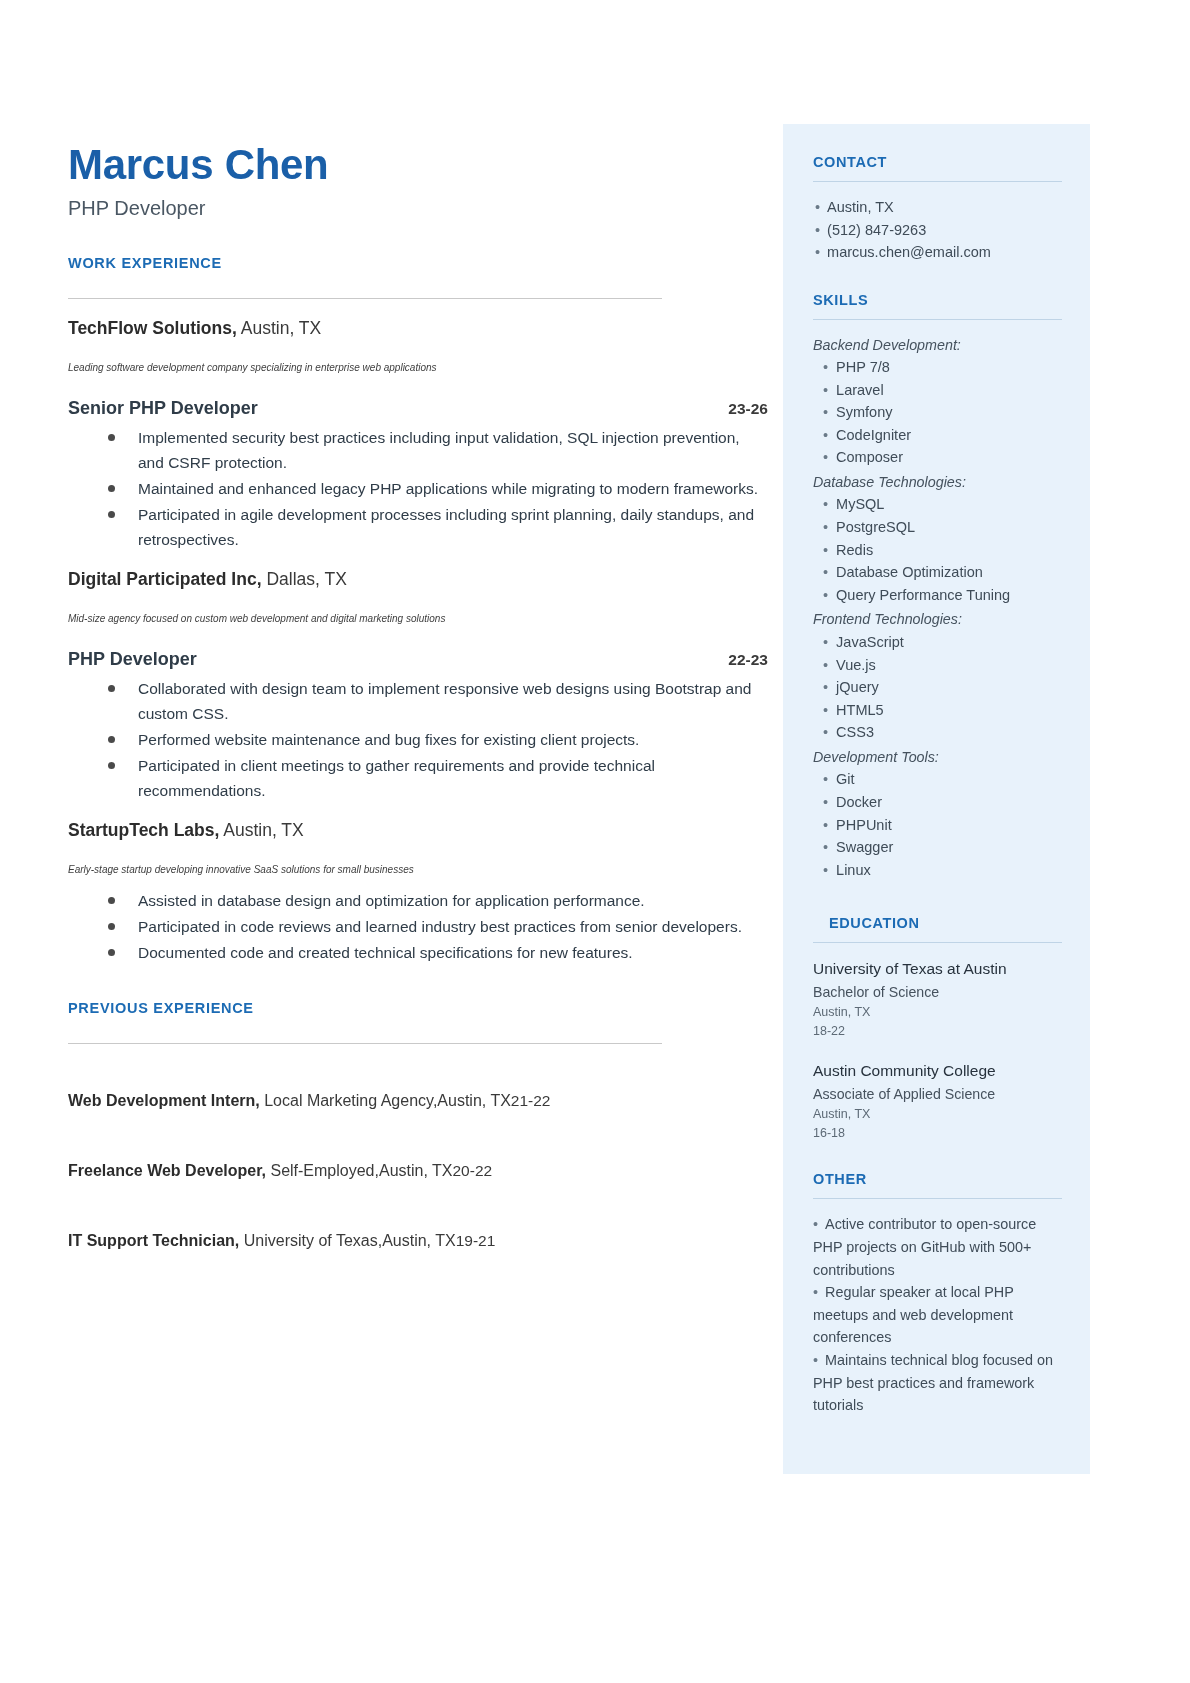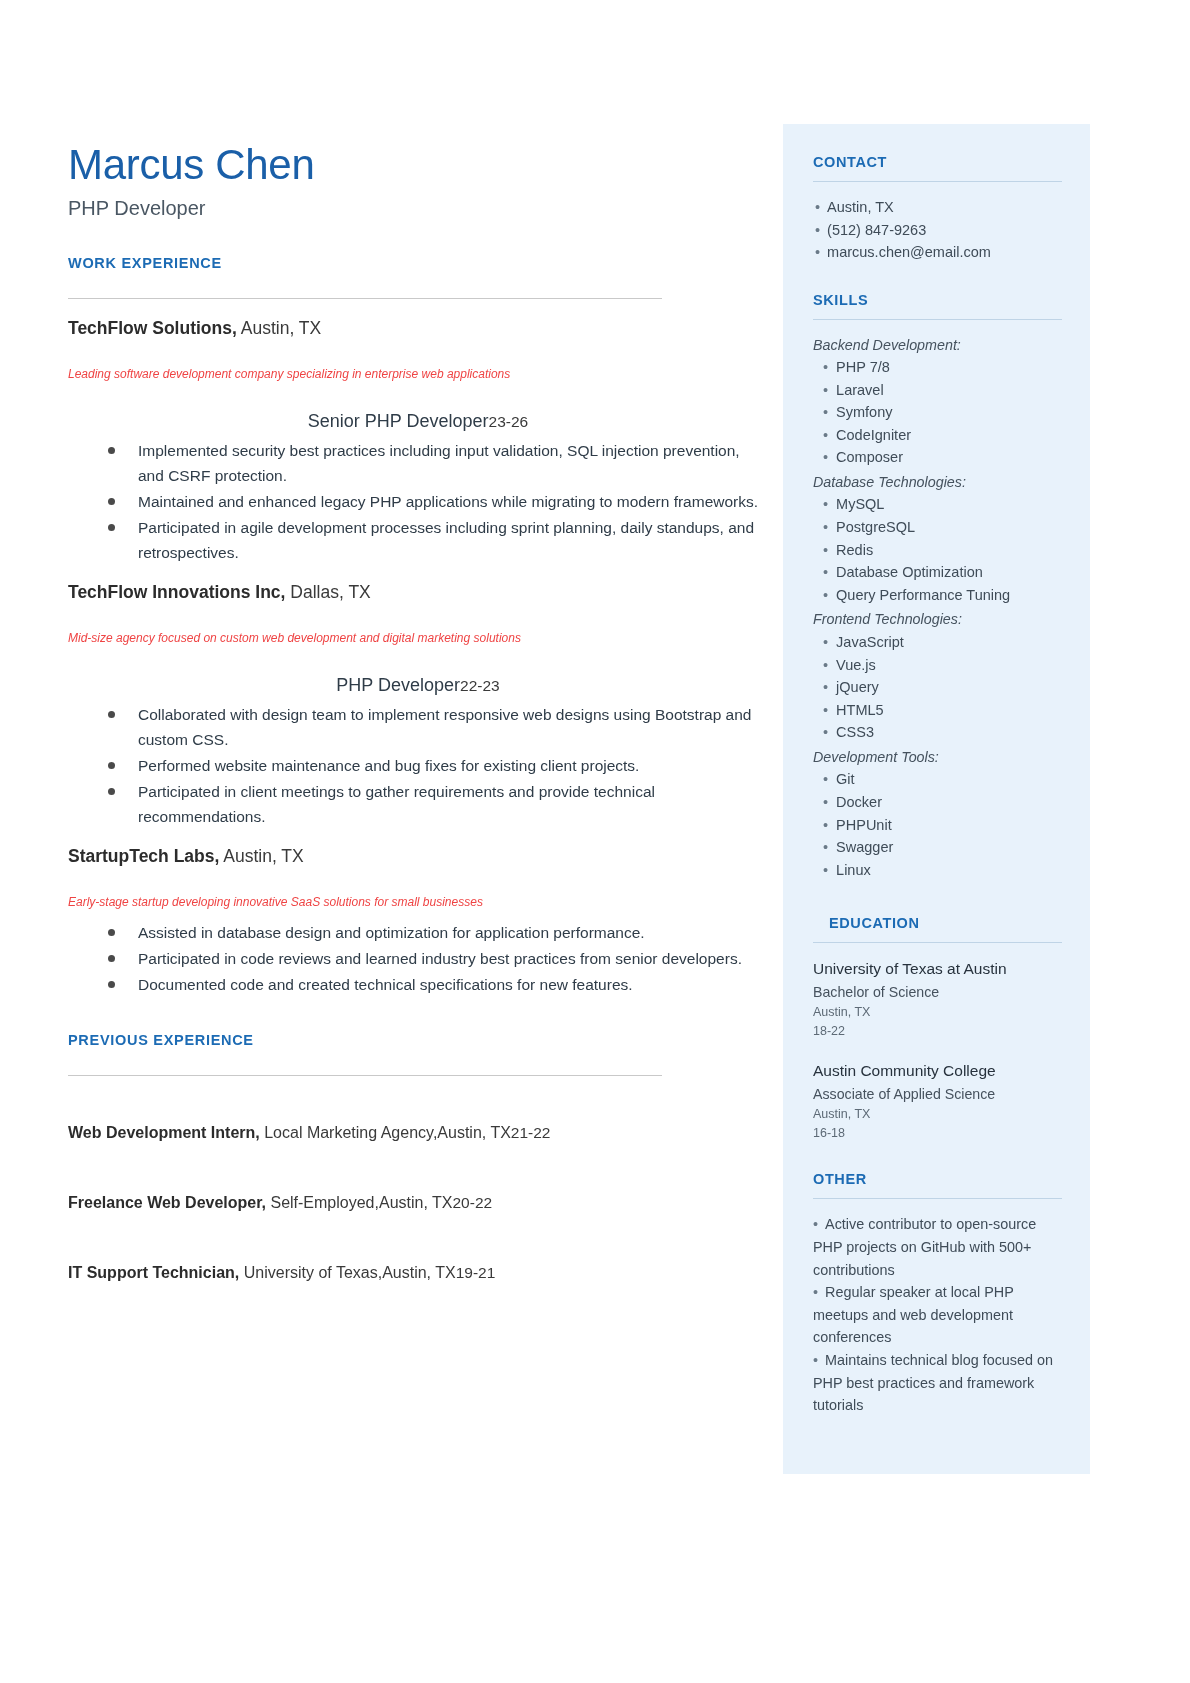--- a/index.html
+++ b/index.html
@@ -100,21 +100,21 @@
   
   .main {
     position: absolute;
     left: 68px;
     top: 140px;
     width: 700px;
   }
   .name {
     color: #1a5fa8;
     font-size: 42px;
-    font-weight: normal;
+    font-weight: bold;
     letter-spacing: -0.3px;
     line-height: 50px;
   }
   .job-title {
     color: #4a5763;
     font-size: 20px;
     margin-top: 7px;
   }
   .main-section-title {
     color: #1c6bb4;
@@ -132,30 +132,31 @@
   }
   .company-line {
     font-size: 17.5px;
     color: #2c2c2c;
     line-height: 26px;
   }
   .company-line b { font-weight: bold; text-align: right; }
   .company-line span { font-weight: normal; color: #3a3a3a; }
   .company-desc {
     font-style: italic;
-    color: #ef4444;
-    font-size: 12px;
+    color: #404040;
+    font-size: 10px;
     line-height: 24px;
-    margin-top: 21px;
+    margin-top: 15px;
   }
   .role-row {
     display: flex;
-    justify-content: center;
+    justify-content: space-between;
     align-items: baseline;
-    margin-top: 25px;
+    margin-top: 18px;
+    font-weight: bold;
   }
   .role-title {
     font-size: 18px;
     color: #2f3c48;
   }
   .role-dates {
     font-size: 15.5px;
     color: #3a3a3a;
   }
   ul.duties {
@@ -221,21 +222,21 @@
       </div>
       <ul class="duties">
         <li>Implemented security best practices including input validation, SQL injection prevention, and CSRF protection.</li>
         <li>Maintained and enhanced legacy PHP applications while migrating to modern frameworks.</li>
         <li>Participated in agile development processes including sprint planning, daily standups, and retrospectives.</li>
       </ul>
     </div>
 
     <div class="exp-entry exp-block">
       <div class="company-line">
-        <b>TechFlow Innovations Inc,</b>
+        <b>Digital Participated Inc,</b>
         <span>Dallas, TX</span>
       </div>
       <div class="company-desc">Mid-size agency focused on custom web development and digital marketing solutions</div>
       <div class="role-row">
         <div class="role-title">PHP Developer</div>
         <div class="role-dates">22-23</div>
       </div>
       <ul class="duties">
         <li>Collaborated with design team to implement responsive web designs using Bootstrap and custom CSS.</li>
         <li>Performed website maintenance and bug fixes for existing client projects.</li>

